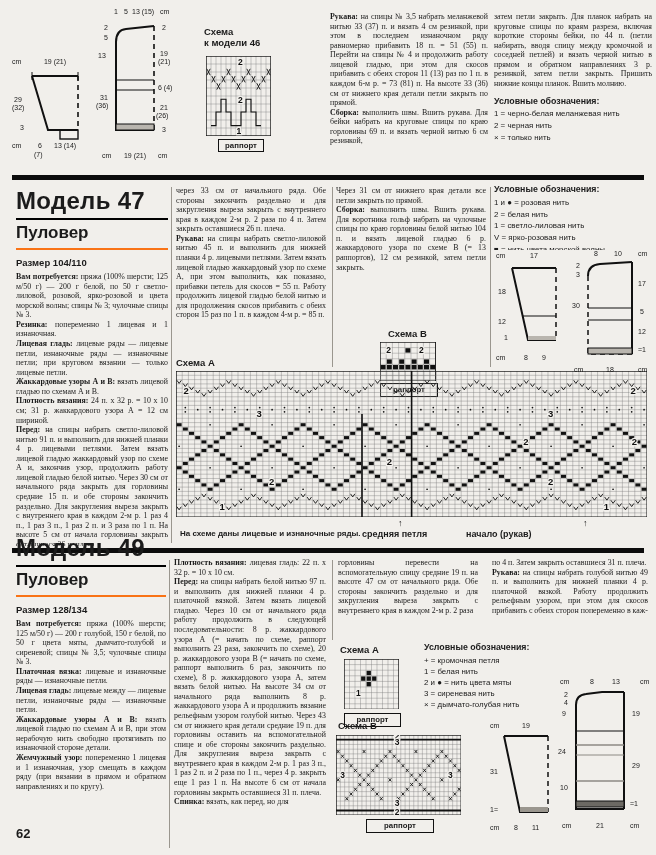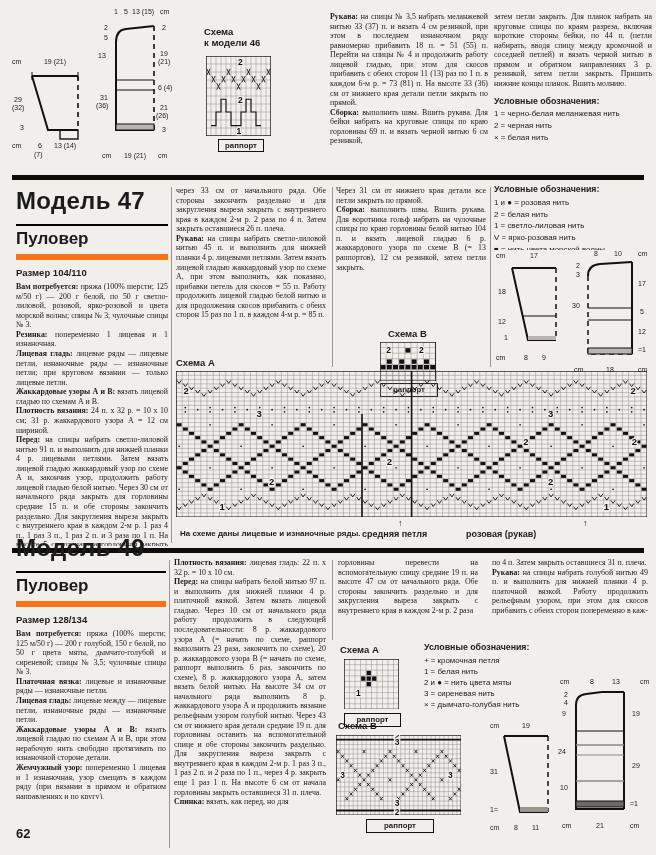--- a/index.html
+++ b/index.html
@@ -1,21 +1,21 @@
 <!DOCTYPE html>
 <html><head>
 <meta charset="utf-8">
 <style>
   html,body{margin:0;padding:0;background:#888;}
   #page{position:relative;width:656px;height:855px;background:#f1efeb;font-family:"Liberation Sans",sans-serif;color:#1b1b1b;overflow:hidden;}
   .col{position:absolute;font-size:7.9px;line-height:1.21;text-align:justify;overflow:hidden;}
   .para{margin:0;font-family:Liberation Serif, serif;}
   .lead{font-weight:bold;}
-  .modeltitle{font-size:24px;font-weight:bold;margin:0;padding:2px 0 9px 0;border-bottom:2.5px solid #000;letter-spacing:.3px;}
-  .modelsub{font-size:17px;font-weight:bold;margin:0;padding:3px 0 4px 0;border-bottom:6px solid #f97316;}
+  .modeltitle{font-size:24px;font-weight:bold;margin:0;padding:2px 0 3px 0;border-bottom:2.5px solid #000;letter-spacing:.3px;}
+  .modelsub{font-size:17px;font-weight:bold;margin:0;padding:3px 0 4px 0;border-bottom:2px solid #f97316;}
   .modelsize{font-size:9.5px;font-weight:bold;margin:7px 0 4px 0;text-align:left;}
   .legend-h{font-weight:bold;font-size:8.8px;margin:7px 0 2px 0;text-align:left;}
   .legend-item{font-size:7.9px;line-height:1.5;text-align:left;white-space:nowrap;}
   .divider{position:absolute;left:12px;width:632px;height:4.5px;background:#0c0c0c;}
   .vr{position:absolute;width:1px;background:#9a968e;}
   .chart-title{position:absolute;font-size:9.5px;font-weight:bold;white-space:nowrap;}
   .rapport-box{position:absolute;border:1.2px solid #111;font-size:7.8px;font-weight:bold;text-align:center;background:transparent;}
   .schem{position:absolute;}
   .schem svg{position:absolute;left:0;top:0;overflow:visible;}
   .dim{position:absolute;font-size:7px;white-space:nowrap;z-index:3;}
@@ -153,21 +153,21 @@
   <div class="col" style="left:494px;top:12px;width:158px;height:164px;">
     <div>
 
     <p class="para"><span class="lead"></span><span>затем петли закрыть. Для планок набрать на круговые спицы по краям разреза, включая короткие стороны бейки, по 44 п. (петли набирать, вводя спицу между кромочной и соседней петлей) и вязать черной нитью в прямом и обратном направлениях 3 р. резинкой, затем петли закрыть. Пришить нижние концы планок. Вшить молнию.</span></p>
       </div>
     <div class="legend-h">Условные обозначения:</div>
     <div>
 
     <div class="legend-item">1 = черно-белая меланжевая нить</div>
         <div class="legend-item">2 = черная нить</div>
-        <div class="legend-item">× = белая нить</div>
+        <div class="legend-item">× = только нить</div>
       </div>
   </div>
 
   <div class="divider" style="top:175px;"></div>
 
   <div class="vr" style="left:171px;top:187px;height:356px;"></div>
   <div class="vr" style="left:332px;top:187px;height:180px;"></div>
   <div class="vr" style="left:490px;top:187px;height:180px;"></div>
 
   <div class="col" style="left:16px;top:184px;width:152px;height:362px;">
@@ -870,21 +870,21 @@
       <text x="210.8" y="93.74" font-size="9.5" font-weight="bold" fill="#111" paint-order="stroke" stroke="#f1efeb" stroke-width="2.4">2</text>
       <text x="93" y="114.38" font-size="9.5" font-weight="bold" fill="#111" paint-order="stroke" stroke="#f1efeb" stroke-width="2.4">2</text>
       <text x="372" y="114.38" font-size="9.5" font-weight="bold" fill="#111" paint-order="stroke" stroke="#f1efeb" stroke-width="2.4">2</text>
       <text x="43.4" y="139.32" font-size="9.5" font-weight="bold" fill="#111" paint-order="stroke" stroke="#f1efeb" stroke-width="2.4">1</text>
       <text x="427.8" y="139.32" font-size="9.5" font-weight="bold" fill="#111" paint-order="stroke" stroke="#f1efeb" stroke-width="2.4">1</text>
     </svg>
   <span class="arrow" style="left:398px;top:518px;">↑</span>
   <span class="arrow" style="left:583px;top:518px;">↑</span>
   <div class="caption" style="left:180px;top:529px;">На схеме даны лицевые и изнаночные ряды.</div>
   <div class="caption" style="left:362px;top:529px;font-size:9px;">средняя петля</div>
-  <div class="caption" style="left:466px;top:529px;font-size:9px;">розовая (рукав)</div>
+  <div class="caption" style="left:466px;top:529px;font-size:9px;">начало (рукав)</div>
 
   <div class="divider" style="top:548px;"></div>
 
   <div class="vr" style="left:169px;top:560px;height:288px;"></div>
   <div class="vr" style="left:332px;top:560px;height:80px;"></div>
 
   <div class="col" style="left:16px;top:531px;width:150px;height:268px;">
     <h1 class="modeltitle">Модель 49</h1>
     <h2 class="modelsub">Пуловер</h2>
     <div class="modelsize">Размер 128/134</div>

